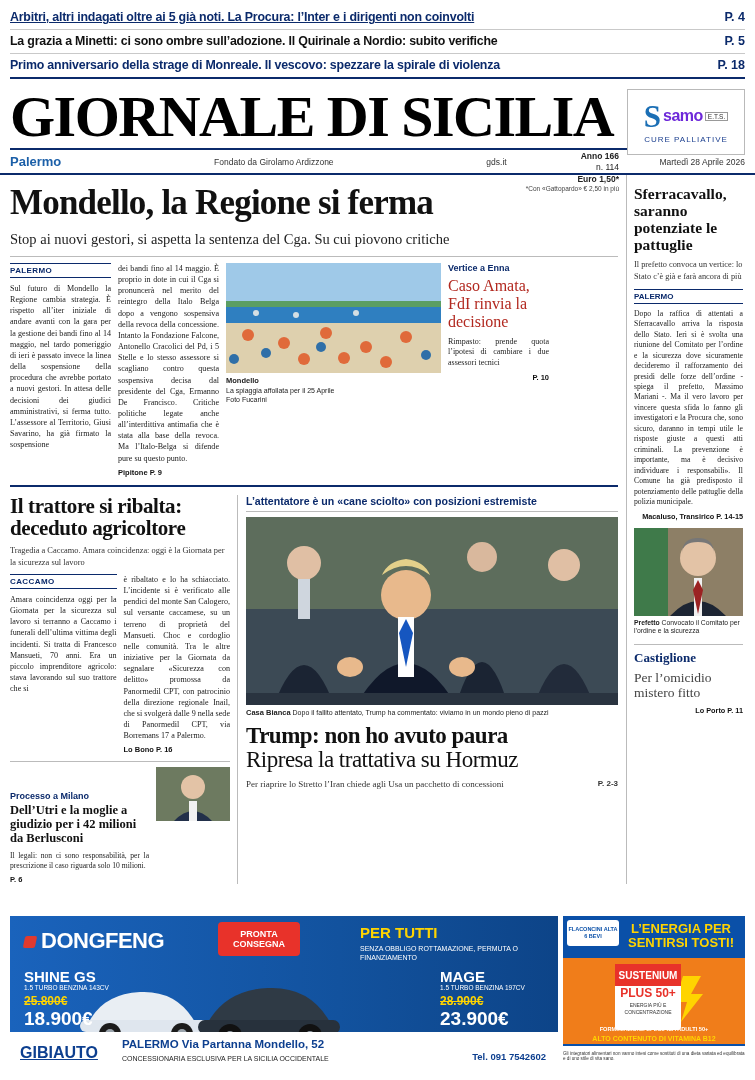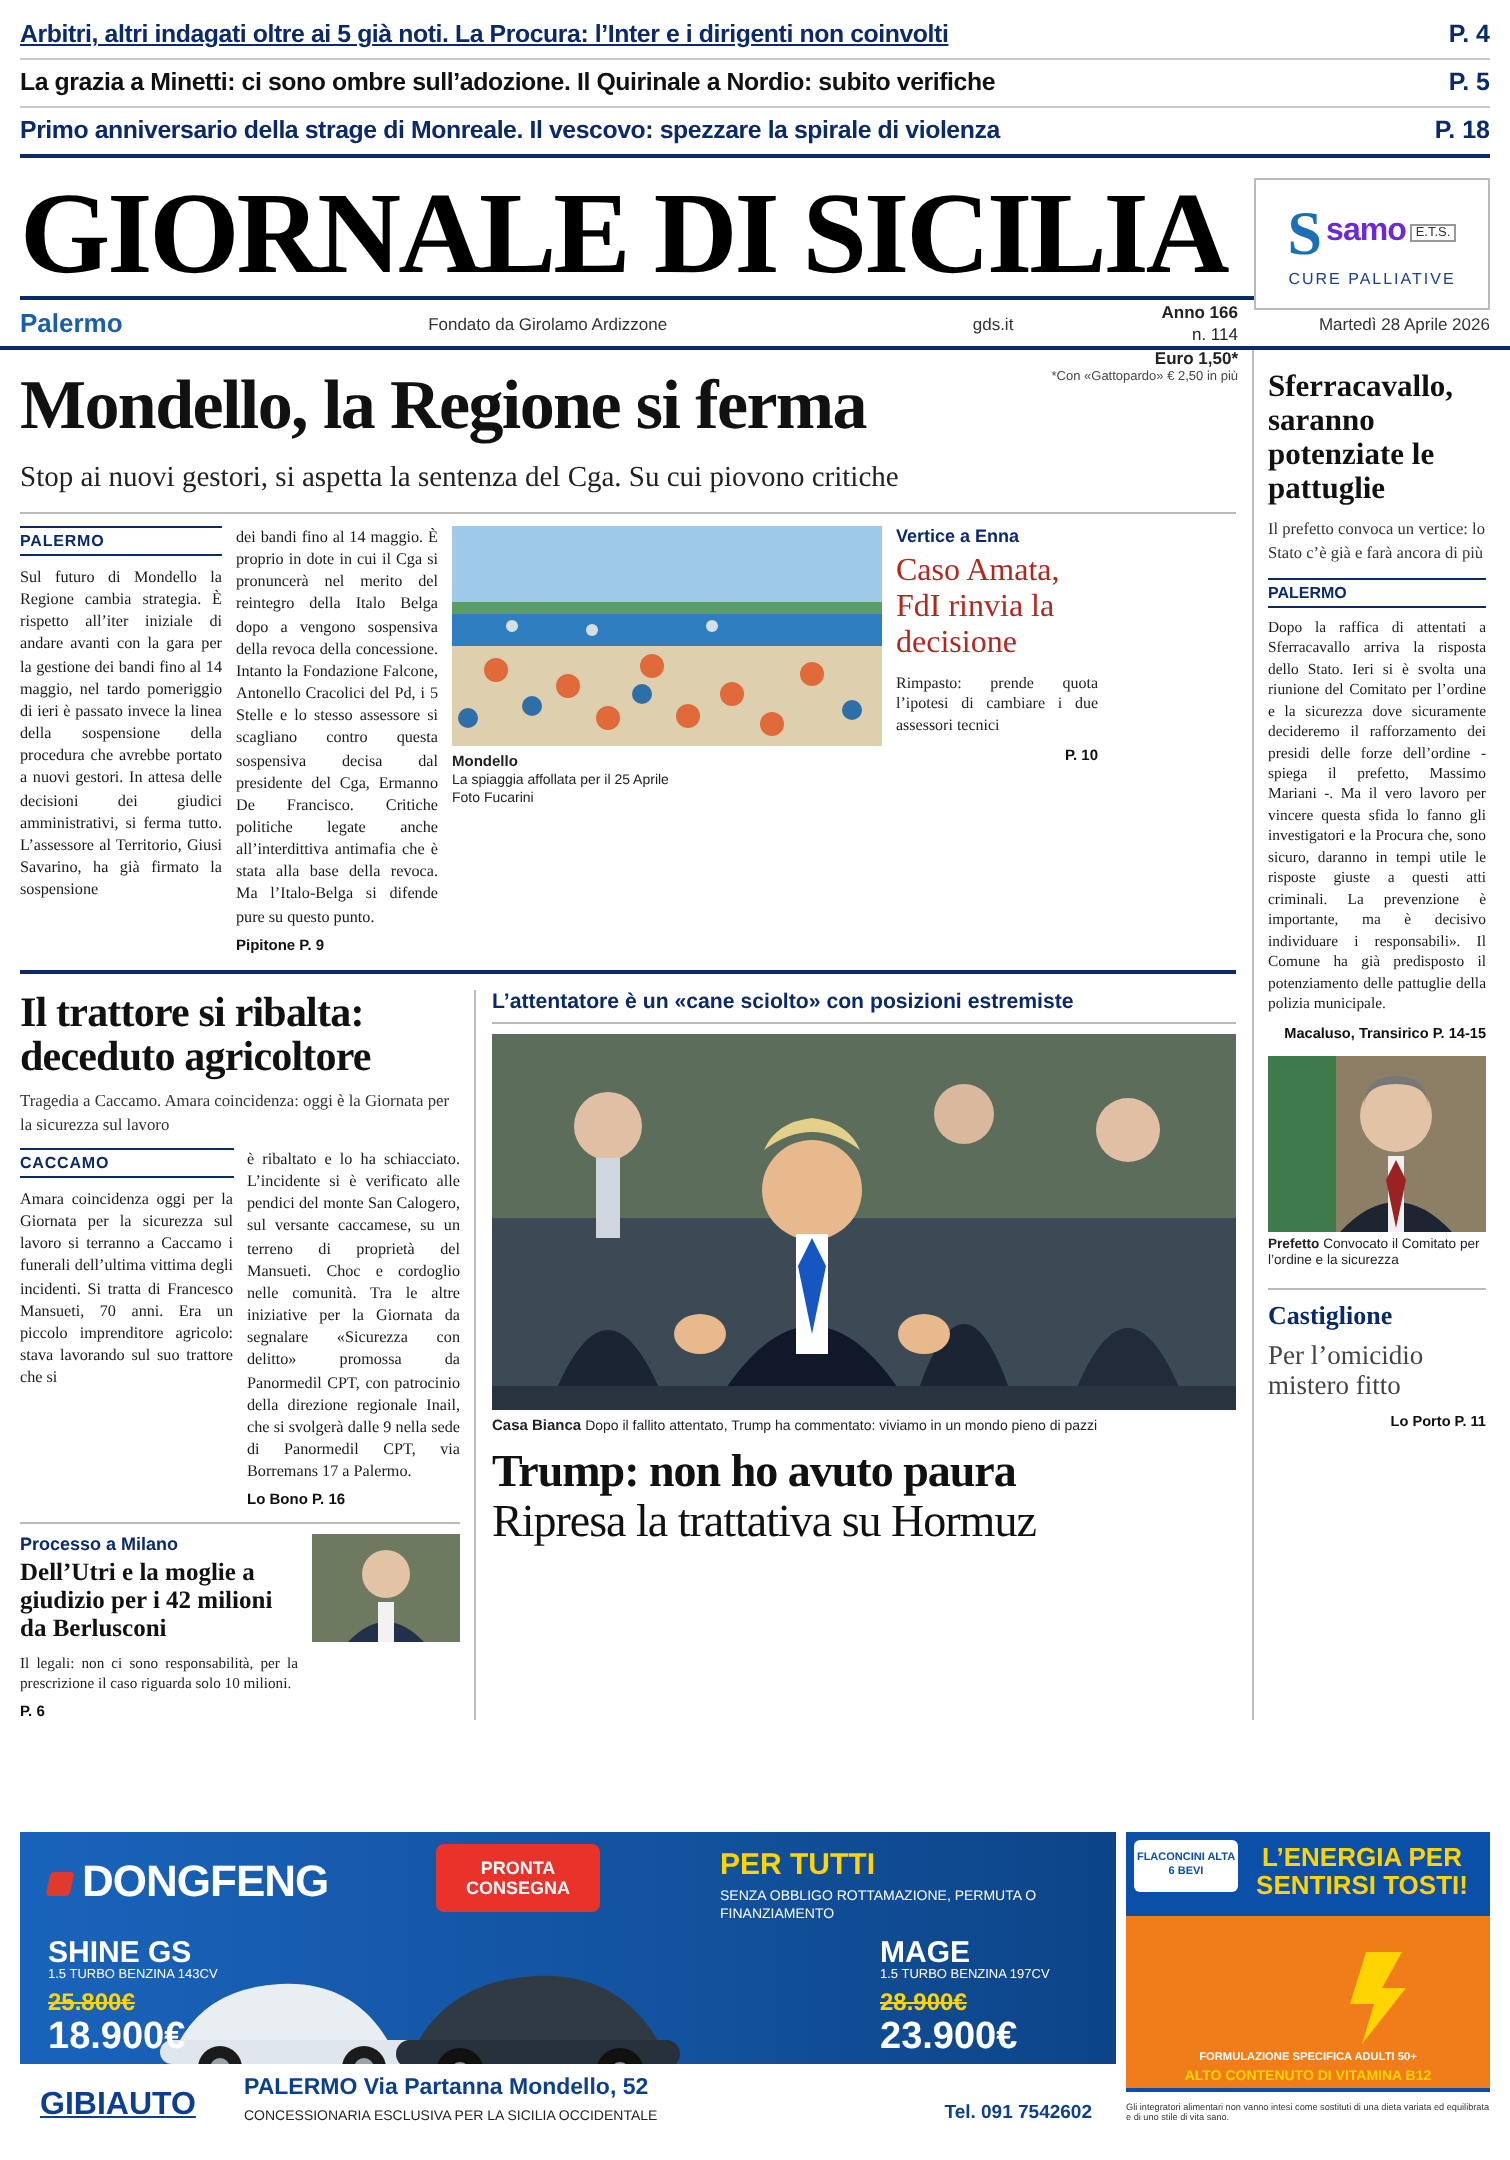--- a/index.html
+++ b/index.html
@@ -166,21 +166,21 @@
     font-family:"Liberation Serif", serif; font-weight:bold;
     font-size: 23px; line-height:1.08; letter-spacing:-0.5px; margin-top:6px;
   }
   .h3b { font-family:"Liberation Serif", serif; font-size:23px; line-height:1.08; letter-spacing:-0.5px; }
   .deck { font-family:"Liberation Serif", serif; font-size:9px; color:#333; margin-top:6px; display:flex; justify-content:space-between; }
   .deck .pg { font-family:"Liberation Sans", sans-serif; font-weight:bold; font-size:8px; }
 
   
   .proc { margin-top:7px; border-top:1px solid #bbb; padding-top:5px; display:flex; gap:7px; }
   .proc .txtcol { width:140px; }
-  .proc .lbl { font-family:"Liberation Sans", sans-serif; font-weight:bold; font-size:9px; color:#0b2a6b; }
+  .proc .lbl { font-family:"Liberation Sans", sans-serif; font-weight:bold; font-size:9px; color:#0b2a6b;margin-top:24px; }
   .proc .hd { font-family:"Liberation Serif", serif; font-weight:bold; font-size:12.5px; line-height:1.1; margin-top:3px; }
   .proc .bd { font-family:"Liberation Serif", serif; font-size:7.6px; line-height:1.33; margin-top:5px; color:#222; text-align:justify; }
 
   
   .rc-head {
     font-family:"Liberation Serif", serif; font-weight:bold; font-size:15.5px;
     line-height:1.1; margin-top:10px;
   }
   .rc-sub { font-family:"Liberation Serif", serif; font-size:8.3px; line-height:1.35; color:#333; margin-top:6px; }
   .rc-kick {
@@ -424,20 +424,24 @@
               <ellipse cx="216" cy="150" rx="13" ry="10" fill="#e8b98c"></ellipse>
               <rect x="0" y="176" width="372" height="12" fill="#2a3440"></rect>
             </svg>
           </div>
           <div class="cap">
             <b>Casa Bianca</b>
             <span>Dopo il fallito attentato, Trump ha commentato: viviamo in un mondo pieno di pazzi</span>
           </div>
           <div class="h3">Trump: non ho avuto paura</div>
           <div class="h3b">Ripresa la trattativa su Hormuz</div>
+          <div class="deck">
+            <span>Per riaprire lo Stretto l’Iran chiede agli Usa un pacchetto di concessioni</span>
+            <span class="pg">P. 2-3</span>
+          </div>
         </div>
       </div>
     </div>
 
     <div class="right-col">
       <div class="rc-head">Sferracavallo, saranno potenziate le pattuglie</div>
       <div class="rc-sub">Il prefetto convoca un vertice: lo Stato c’è già e farà ancora di più</div>
       <div class="rc-kick">PALERMO</div>
       <div class="rc-body">Dopo la raffica di attentati a Sferracavallo arriva la risposta dello Stato. Ieri si è svolta una riunione del Comitato per l’ordine e la sicurezza dove sicuramente decideremo il rafforzamento dei presidi delle forze dell’ordine - spiega il prefetto, Massimo Mariani -. Ma il vero lavoro per vincere questa sfida lo fanno gli investigatori e la Procura che, sono sicuro, daranno in tempi utile le risposte giuste a questi atti criminali. La prevenzione è importante, ma è decisivo individuare i responsabili». Il Comune ha già predisposto il potenziamento delle pattuglie della polizia municipale.</div>
       <div class="rc-byline">Macaluso, Transirico  P. 14-15</div>
@@ -523,20 +527,25 @@
 
     <div class="ad-right">
       <svg width="182" height="150" viewBox="0 0 182 150" style="position:absolute;left:0;top:0;">
         <rect width="182" height="150" fill="#0a50a8"></rect>
         <rect x="0" y="42" width="182" height="86" fill="#f07d1a"></rect>
         <rect x="0" y="128" width="182" height="22" fill="#0a50a8"></rect>
         <path d="M120 60 l18 0 l-10 18 l12 0 l-22 28 l6 -20 l-12 0 z" fill="#ffd400"></path>
       </svg>
       <div class="flac">FLACONCINI ALTA 6 BEVI</div>
       <div class="en-title">L’ENERGIA PER SENTIRSI TOSTI!</div>
+      <div class="pack">
+        <div class="packtop">SUSTENIUM</div>
+        <div class="packmid"><span>PLUS</span> <span>50+</span></div>
+        <div class="packsm">ENERGIA PIÙ E CONCENTRAZIONE</div>
+      </div>
       <div class="enfoot">
         <div>FORMULAZIONE SPECIFICA ADULTI 50+</div>
         <div style="font-size:7px;color:#ffd400;">ALTO CONTENUTO DI VITAMINA B12</div>
       </div>
       <div class="enfoot2">Gli integratori alimentari non vanno intesi come sostituti di una dieta variata ed equilibrata e di uno stile di vita sano.</div>
     </div>
   </div>
 
 </div>
 

